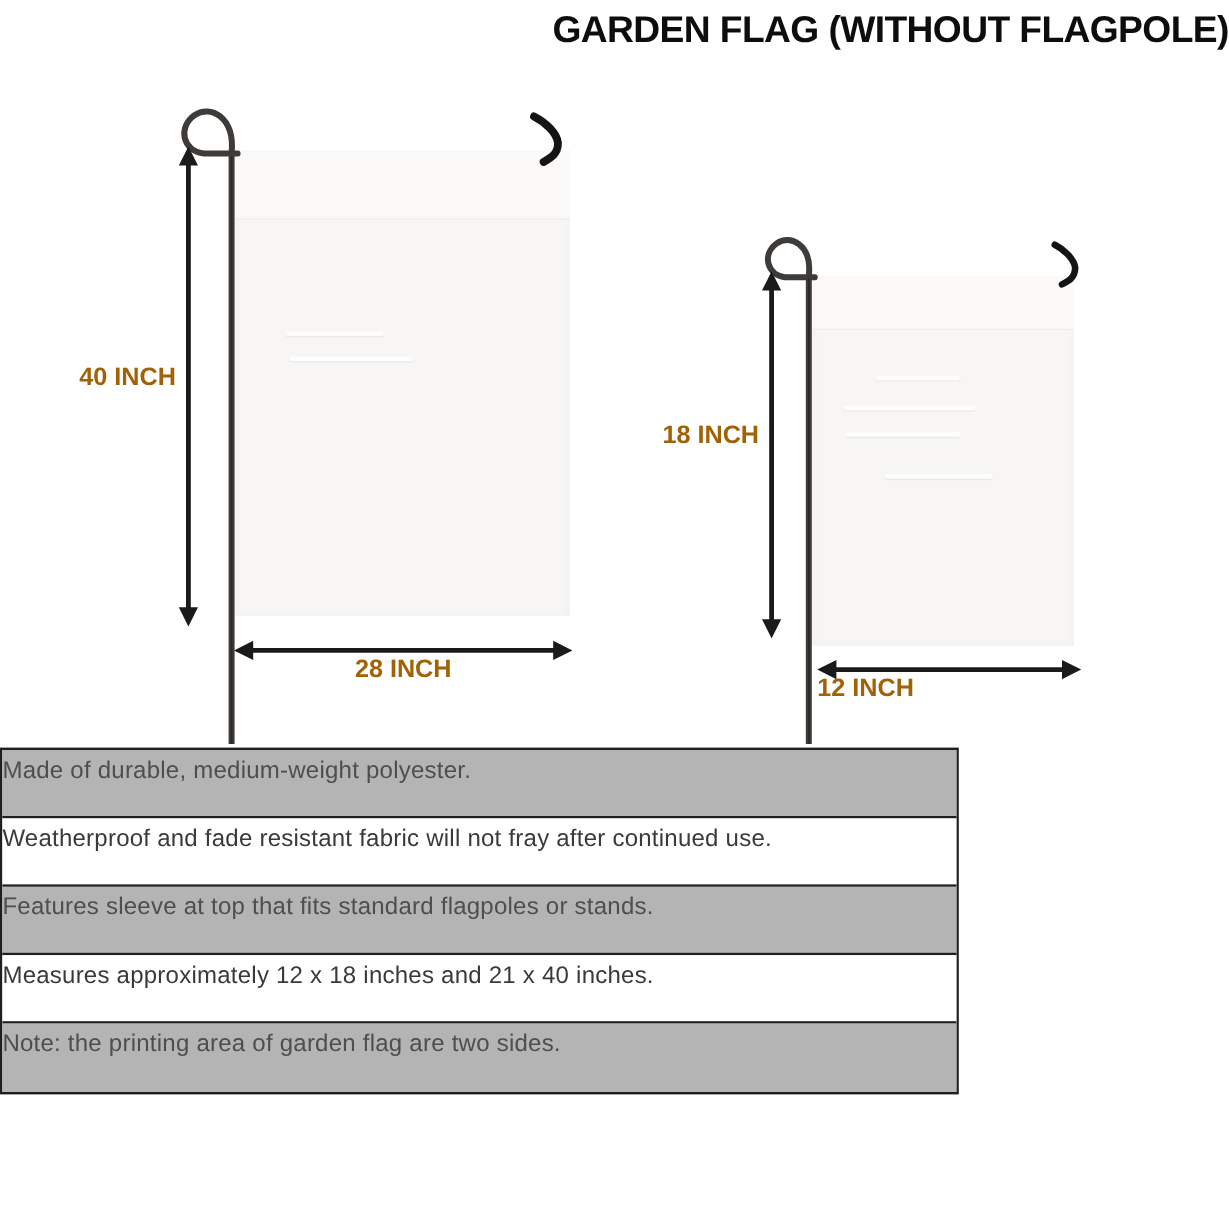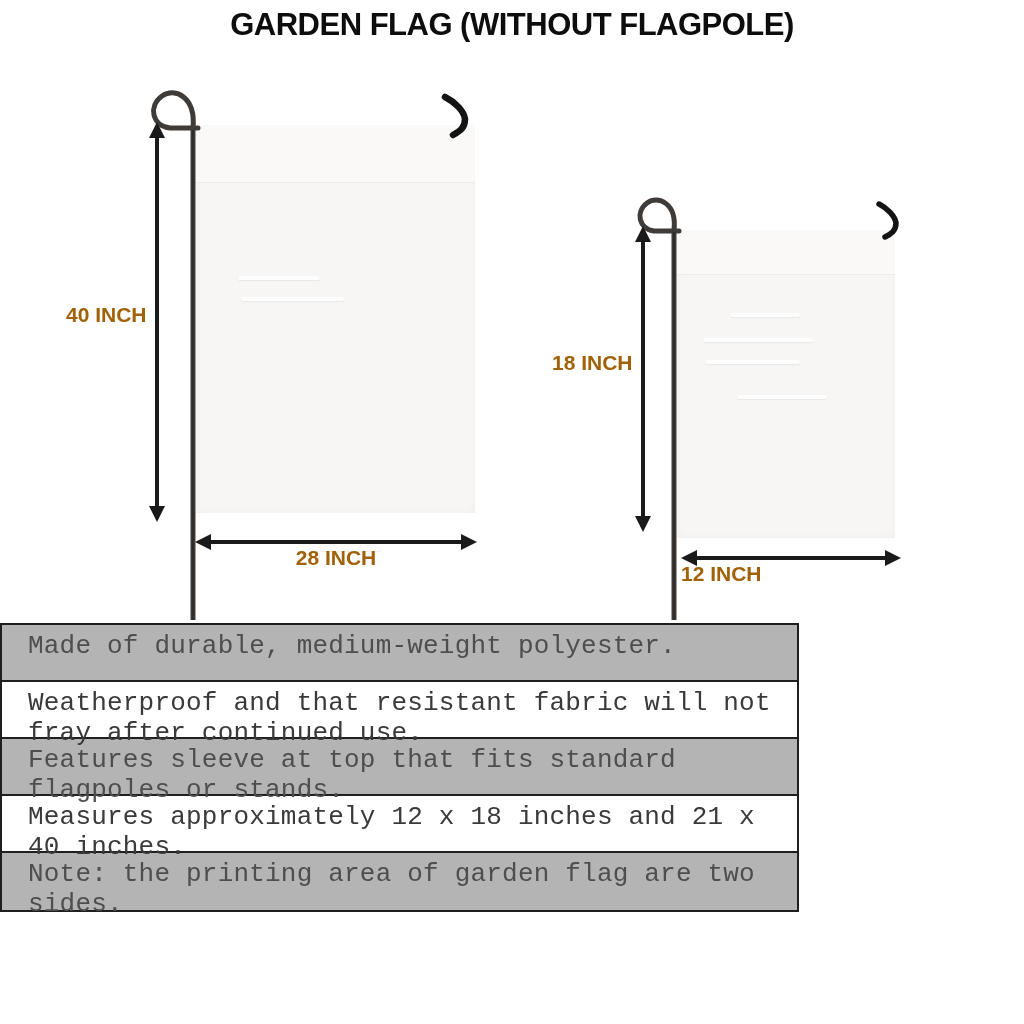--- a/index.html
+++ b/index.html
@@ -5,21 +5,21 @@
   html,body{margin:0;padding:0;}
   body{
     width:1024px;height:1024px;position:relative;overflow:hidden;
     background:#ffffff;
     font-family:"Liberation Sans", sans-serif;
   }
   .abs{position:absolute;}
 
   
   .title-block{
-    left:0;top:6px;width:1024px;text-align:center;
+    left:0;top:6px;width:1024px;text-align:right;
     color:#0d0d0d;font-weight:bold;line-height:1.2;
   }
   .title-line1{font-size:31px;letter-spacing:-0.5px;}
   .title-line2{font-size:29px;letter-spacing:-0.5px;margin-top:1px;}
 
   
   .flag-body{
     background:#f7f6f5;
     box-shadow:inset 0 0 8px rgba(0,0,0,0.03);
   }
@@ -40,24 +40,23 @@
   }
 
   
   .feature-table{
     left:0;top:623px;width:795px;
     border:2px solid #1f1f1f;border-left-width:2px;
     background:#ffffff;
   }
   .feature-row{
     height:57px;box-sizing:border-box;
-    padding:6px 10px 0 26px;
-    font-size:26px;letter-spacing:0.2px;
+    padding:6px 10px 0 0;
+    font-size:20px;letter-spacing:0.2px;
     border-bottom:2px solid #1f1f1f;
-    font-family:Liberation Mono, monospace;
   }
   .feature-row:last-child{border-bottom:none;}
   .feature-row.shaded{background:#b5b4b4;color:#4f4e4e;}
   .feature-row.plain{background:#ffffff;color:#3a3a3a;}
 </style>
 </head>
 <body>
 
 <div class="abs title-block">
   <div class="title-line1">GARDEN FLAG (WITHOUT FLAGPOLE)</div>
@@ -128,21 +127,21 @@
     <polygon points="220,11 204,3 204,19" fill="#1a1a1a"></polygon>
   </svg>
   <div class="abs dim-label" style="left:681px;top:562px;width:220px;">12 INCH</div>
 </div>
 
 <div class="abs feature-table" id="feature-table">
     <div class="feature-row shaded">
     <span>Made of durable, medium-weight polyester.</span>
   </div>
     <div class="feature-row plain">
-    <span>Weatherproof and that resistant fabric will not fray after continued use.</span>
+    <span>Weatherproof and fade resistant fabric will not fray after continued use.</span>
   </div>
     <div class="feature-row shaded">
     <span>Features sleeve at top that fits standard flagpoles or stands.</span>
   </div>
     <div class="feature-row plain">
     <span>Measures approximately 12 x 18 inches and 21 x 40 inches.</span>
   </div>
     <div class="feature-row shaded">
     <span>Note: the printing area of garden flag are two sides.</span>
   </div>

